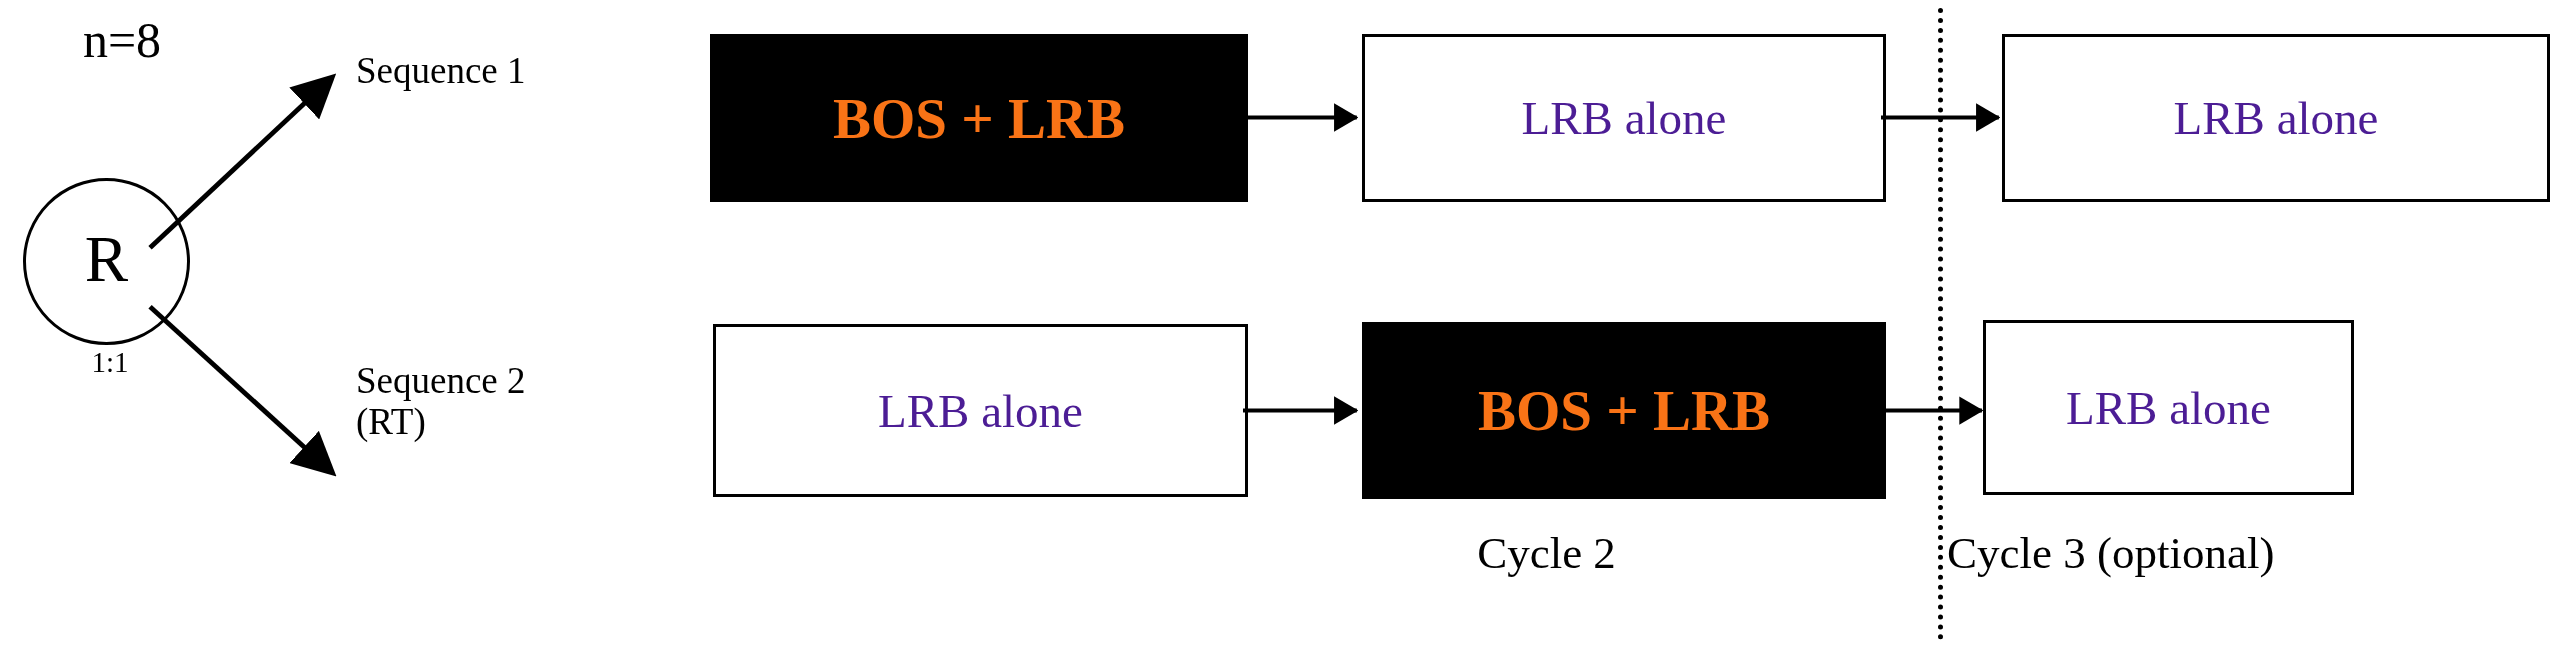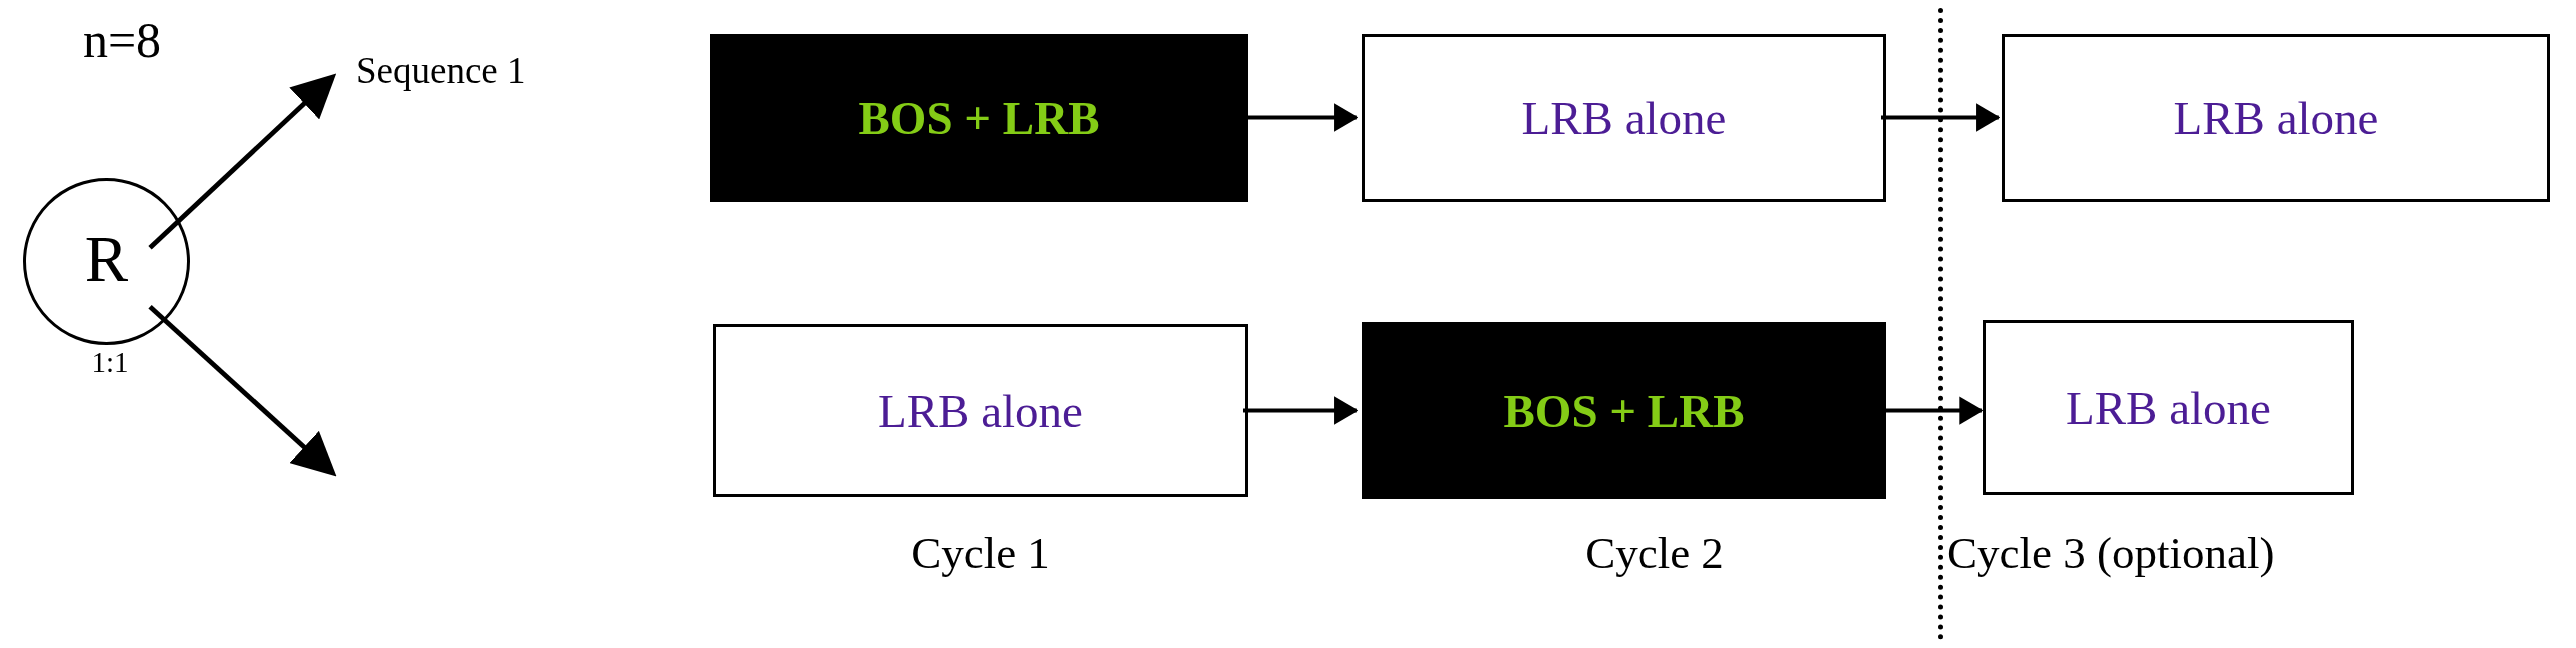--- a/index.html
+++ b/index.html
@@ -73,23 +73,23 @@
   .box-light {
     background: #ffffff;
     border: 3.2px solid #000000;
     color: #4c1d95;
     font-weight: normal;
     font-size: 47px;
   }
   .box-dark {
     background: #000000;
     border: 3.2px solid #000000;
-    color: #84cc16;
+    color: #f97316;
     font-weight: bold;
-    font-size: 47px;
+    font-size: 57px;
   }
 
   
   #box-r1c1 { left: 710px;  top: 34px;  width: 538px; height: 168px; }
   #box-r1c2 { left: 1362px; top: 34px;  width: 524px; height: 168px; }
   #box-r1c3 { left: 2002px; top: 34px;  width: 548px; height: 168px; }
   
   #box-r2c1 { left: 713px;  top: 324px; width: 535px; height: 173px; }
   #box-r2c2 { left: 1362px; top: 322px; width: 524px; height: 177px; }
   #box-r2c3 { left: 1983px; top: 320px; width: 371px; height: 175px; }
@@ -102,21 +102,21 @@
     border-left: 5.7px dotted #000000;
   }
 
   
   .cycle-label {
     font-size: 45px;
     line-height: 1;
     white-space: nowrap;
   }
   #cycle1-label { left: 778px;  top: 531px; width: 405px; text-align: center; }
-  #cycle2-label { left: 1468px; top: 531px; width: 373px; text-align: center; }
+  #cycle2-label { left: 1360px; top: 531px; width: 373px; text-align: center; }
   #cycle3-label { left: 1947px; top: 531px; text-align: center; }
 </style>
 </head>
 <body>
 
 <div id="canvas">
 
   <div class="abs" id="n-label">n=8</div>
 
   <div class="abs" id="r-circle">
@@ -135,20 +135,22 @@
     <line x1="5" y1="245" x2="205" y2="58" stroke="#000000" stroke-width="6" marker-end="url(#tri-big)"></line>
 
     <line x1="5" y1="318" x2="205" y2="500" stroke="#000000" stroke-width="6" marker-end="url(#tri-big)"></line>
   </svg>
 
   <div class="abs seq-label" id="seq1-label">
     <div>Sequence 1</div>
   </div>
 
   <div class="abs seq-label" id="seq2-label">
+    <div>Sequence 2</div>
+    <div>(RT)</div>
   </div>
 
   <div class="abs box box-dark" id="box-r1c1">
     <span>BOS + LRB</span>
   </div>
 
   <div class="abs box box-light" id="box-r1c2">
     <span>LRB alone</span>
   </div>
 
@@ -199,20 +201,19 @@
     <defs>
       <marker id="tri-h4" markerWidth="6" markerHeight="7" refX="5.6" refY="3.5" orient="auto" markerUnits="strokeWidth">
         <path d="M0,0 L6,3.5 L0,7 z" fill="#000000"></path>
       </marker>
     </defs>
     <line x1="0" y1="30" x2="125" y2="30" stroke="#000000" stroke-width="5" marker-end="url(#tri-h4)"></line>
   </svg>
 
   <div class="abs" id="divider"></div>
 
-  <div class="abs cycle-label" id="cycle1-label">Cycle 1</div>
 
   <div class="abs cycle-label" id="cycle2-label">Cycle 2</div>
 
   <div class="abs cycle-label" id="cycle3-label">Cycle 3 (optional)</div>
 
 </div>
 
 
 </body></html>

